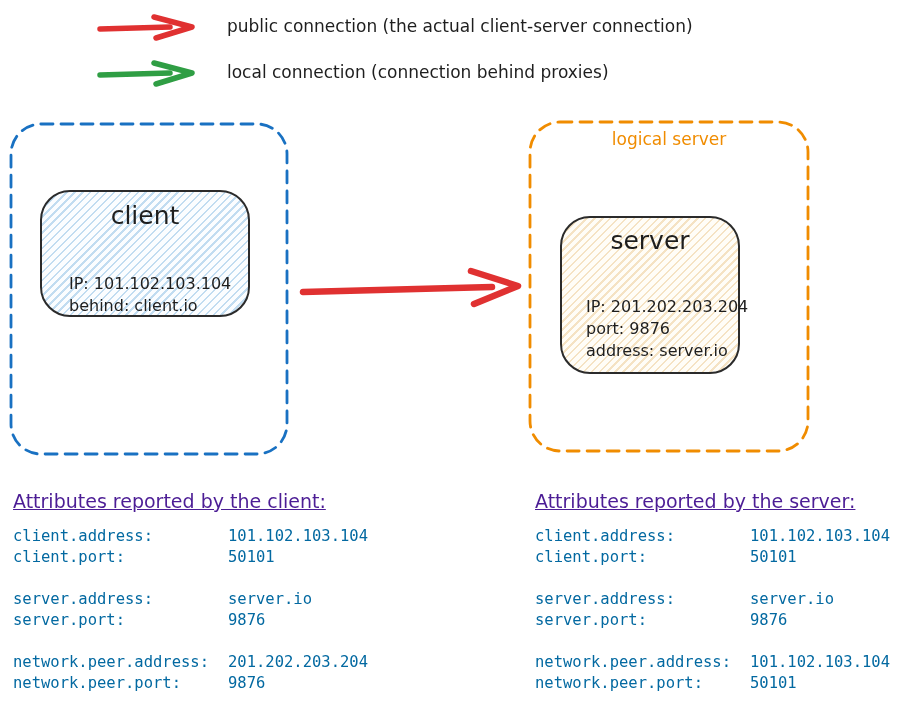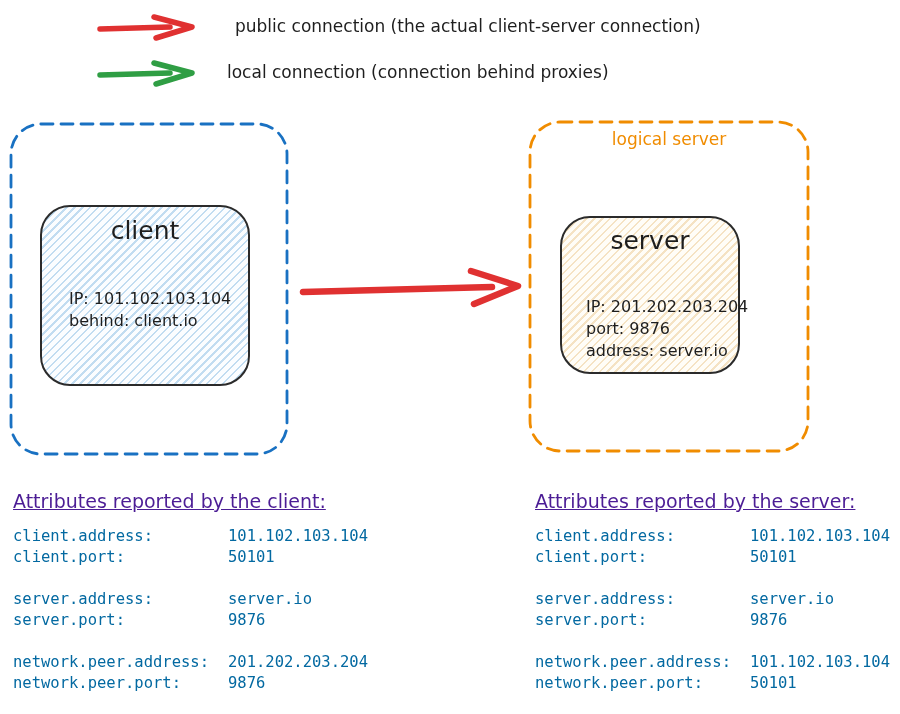--- a/index.html
+++ b/index.html
@@ -94,35 +94,35 @@
 <body>
 
 <div class="stage">
 
   <svg class="abs" style="left:96px;top:13px;" width="104" height="28" viewBox="0 0 104 28">
     <g fill="none" stroke-width="5.5" stroke-linecap="round" stroke-linejoin="round" stroke="#e03131">
       <path d="M4 16 L74 14"></path>
       <path d="M58 4 L96 14 L60 25"></path>
     </g>
   </svg>
-  <div class="abs legend-label" style="left:235px;top:15px;">public connection (the actual client-server connection)</div>
+  <div class="abs legend-label" style="left:227px;top:15px;">public connection (the actual client-server connection)</div>
 
   <svg class="abs" style="left:96px;top:59px;" width="104" height="28" viewBox="0 0 104 28">
     <g fill="none" stroke-width="5.5" stroke-linecap="round" stroke-linejoin="round" stroke="#2f9e44">
       <path d="M4 16 L74 14"></path>
       <path d="M58 4 L96 14 L60 25"></path>
     </g>
   </svg>
   <div class="abs legend-label" style="left:227px;top:61px;">local connection (connection behind proxies)</div>
 
   <svg class="abs" style="left:8px;top:121px;" width="282" height="336" viewBox="0 0 282 336">
     <rect x="3" y="3" width="276" height="330" rx="30" ry="30" fill="none" stroke-width="2.8" stroke-dasharray="12 8" stroke-linecap="round" stroke="#1971c2"></rect>
   </svg>
 
-  <div class="node node-client" style="left:40px;top:205px;width:210px;height:181px;">
+  <div class="node node-client" style="left:40px;top:190px;width:210px;height:127px;">
     <div class="node-title" style="top:9px;">client</div>
     <div class="node-body" style="left:27px;top:81px;">
       <div>IP: 101.102.103.104</div>
       <div>behind: client.io</div>
     </div>
   </div>
 
   <svg class="abs" style="left:527px;top:119px;" width="284" height="335" viewBox="0 0 284 335">
     <rect x="3" y="3" width="278" height="329" rx="30" ry="30" fill="none" stroke-width="2.8" stroke-dasharray="12 8" stroke-linecap="round" stroke="#f08c00"></rect>
   </svg>

